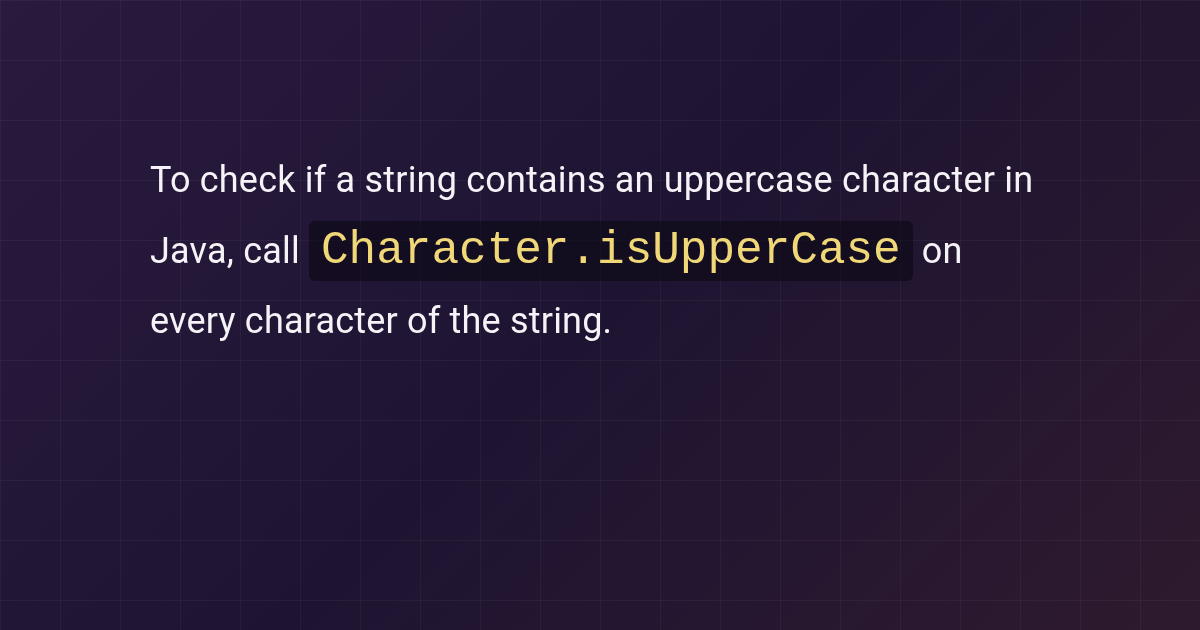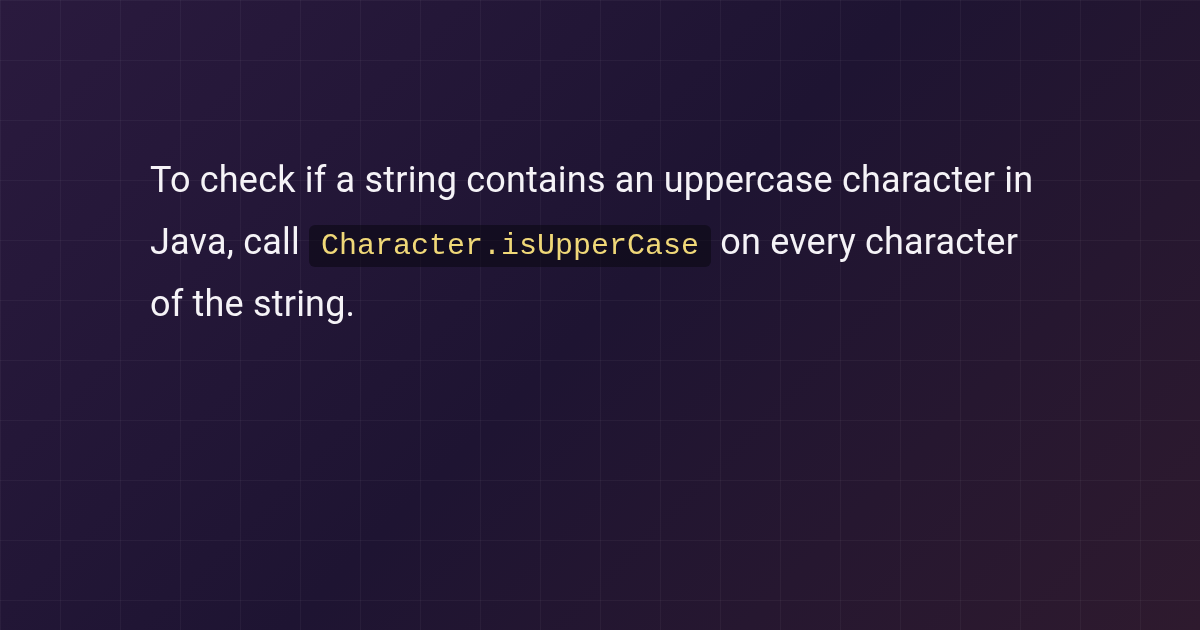--- a/index.html
+++ b/index.html
@@ -40,21 +40,21 @@
       line-height: 1.72;
       font-weight: 400;
       letter-spacing: 0.2px;
     }
     .code-inline {
       font-family: "SFMono-Regular", Consolas, "Liberation Mono", Menlo, monospace;
       background: rgba(10, 8, 16, 0.55);
       color: #f0d878;
       padding: 4px 12px;
       border-radius: 6px;
-      font-size: 30px;
+      font-size: 46px;
       letter-spacing: 0;
     }
   </style>
 </head>
 <body>
 
 <div class="grid-overlay"></div>
 
 <div class="content">
   <p class="text-block">

